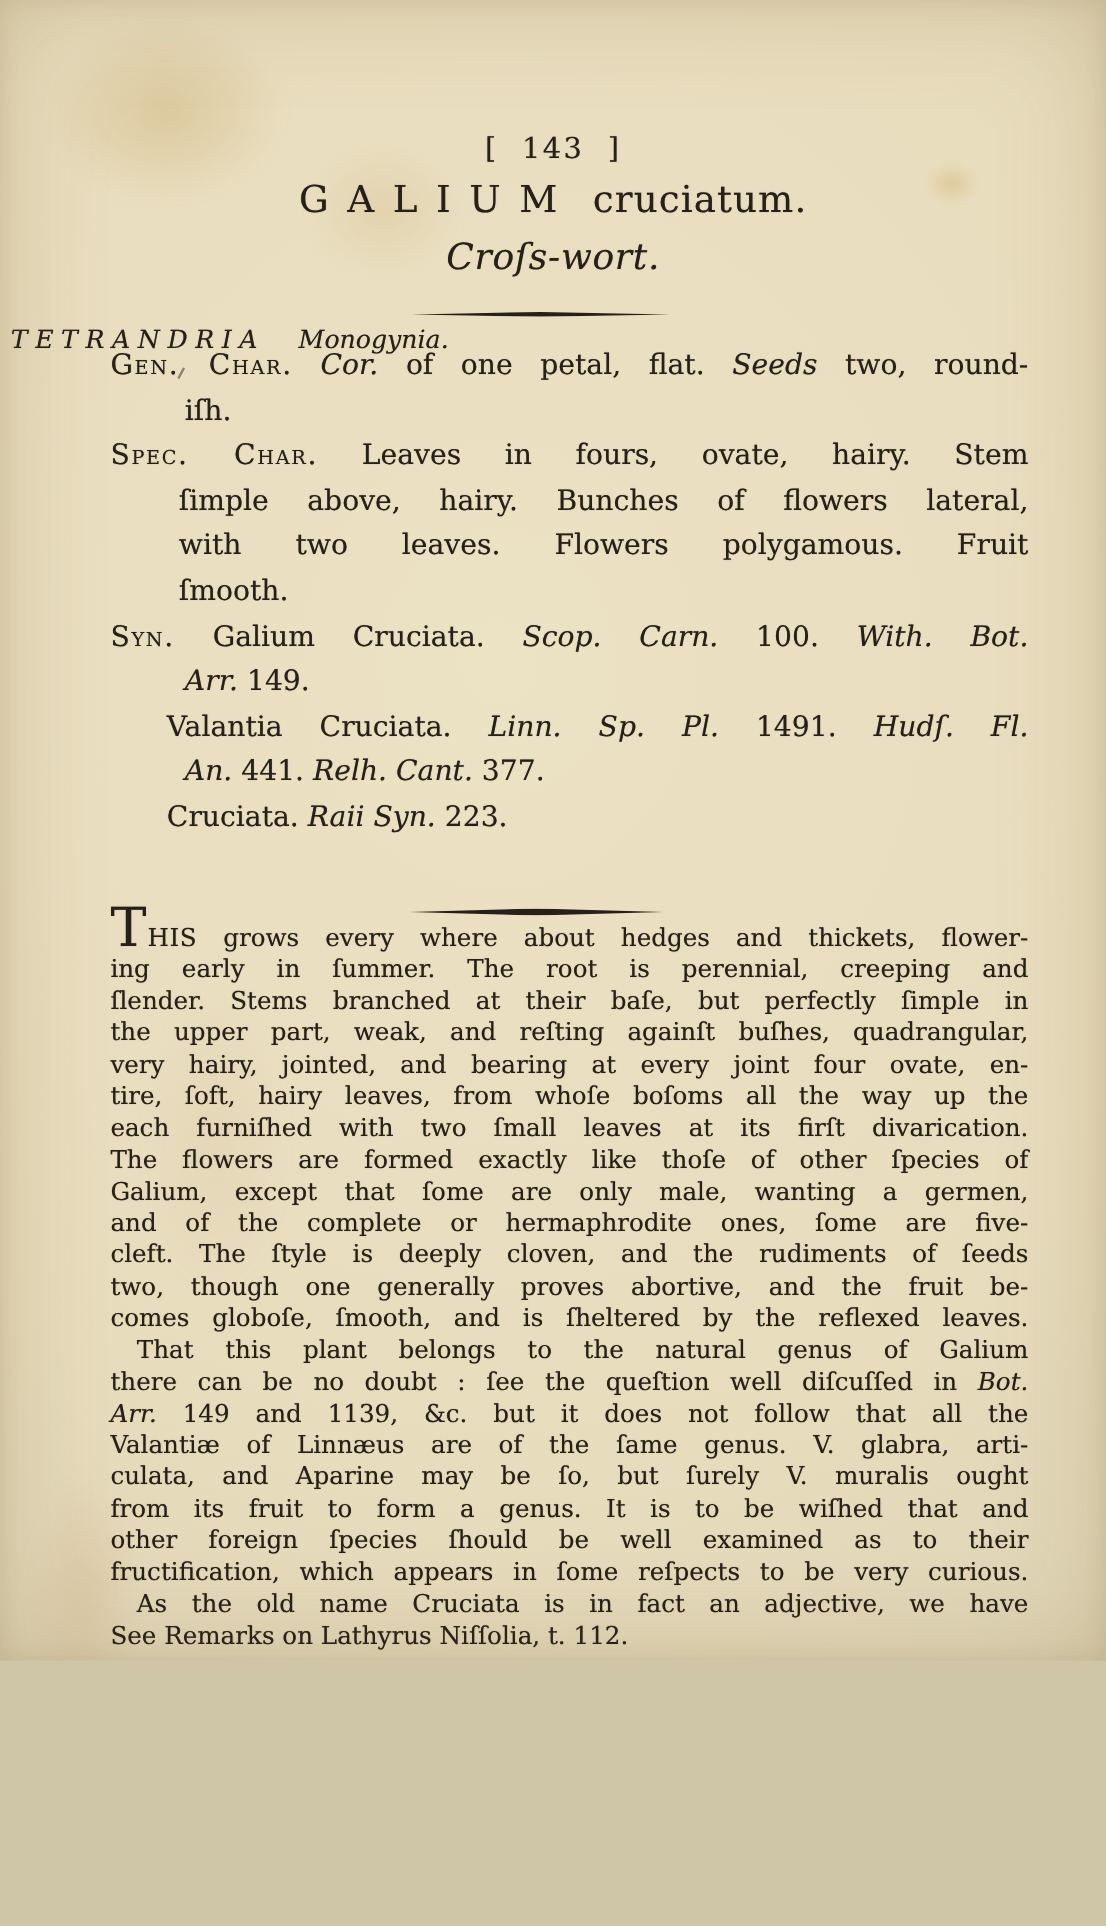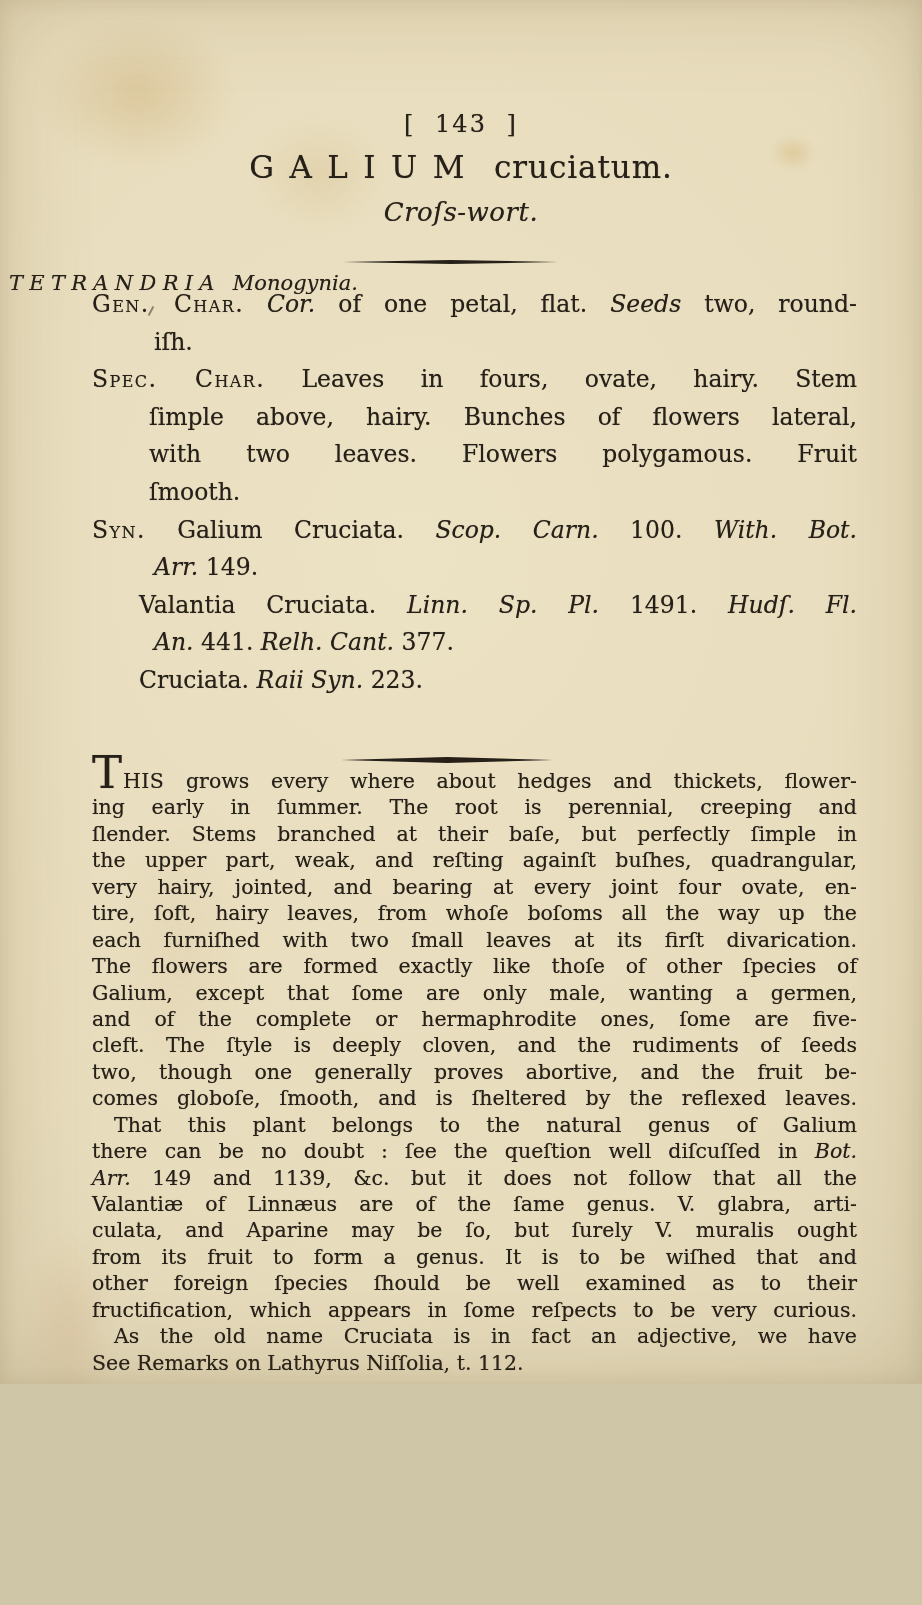--- a/index.html
+++ b/index.html
@@ -33,42 +33,42 @@
   .speck{position:absolute;background:rgba(70,58,44,.55);pointer-events:none;}
   .speck.k1{left:150px;top:306px;width:2px;height:10px;transform:rotate(28deg);}
   .speck.k2{left:237px;top:1536px;width:2px;height:11px;transform:rotate(12deg);opacity:.5;}
 
   
   .hdr{position:absolute;left:9px;width:904px;text-align:center;white-space:nowrap;}
   .pagenum{top:110px;font-size:24px;word-spacing:10px;letter-spacing:2px;}
   .maintitle{top:149px;font-size:31px;}
   .genus{letter-spacing:.5em;}
   .species{margin-left:14px;letter-spacing:.03em;}
-  .common{top:197px;font-size:26px;font-style:italic;letter-spacing:.02em;}
+  .common{top:197px;font-size:30px;font-style:italic;letter-spacing:.02em;}
   .classif{top:271px;font-size:21px;}
   .rule{position:absolute;background:#262019;
     clip-path:polygon(0 50%,50% 0,100% 50%,50% 100%);}
   .rule.r1{left:343px;top:260px;width:215px;height:4px;}
   .rule.r2{left:341px;top:757px;width:212px;height:6px;}
 
   
   .refblock{position:absolute;left:92px;top:286px;width:765px;font-size:23.5px;}
   .refblock .tline{line-height:37.6px;height:37.6px;white-space:nowrap;}
   .refblock .tline.just{white-space:normal;}
 
   .bodyblock{position:absolute;left:92px;top:768px;width:765px;font-size:20.5px;}
   .bodyblock .tline{line-height:26.45px;height:26.45px;}
 
   .tline{text-align:left;}
   .tline.just{text-align:justify;text-align-last:justify;}
 
   .sg-r{}
   .sg-i{font-style:italic;}
   .sg-sc{font-variant:small-caps;letter-spacing:.06em;}
-  .sg-isp{font-style:italic;letter-spacing:.3em;margin-right:12px;}
+  .sg-isp{font-style:italic;letter-spacing:.3em;margin-right:28px;}
   .sg-caps{letter-spacing:.02em;}
   .sg-cap{font-size:45px;line-height:0;letter-spacing:1px;}
 
   
   .hdr,.refblock,.bodyblock{text-shadow:0 0 .7px rgba(50,40,28,.55);}
 </style>
 </head>
 <body>
 
 <div class="page">

